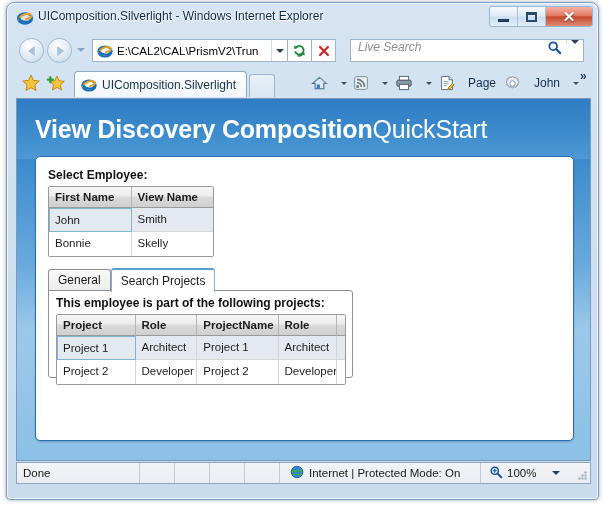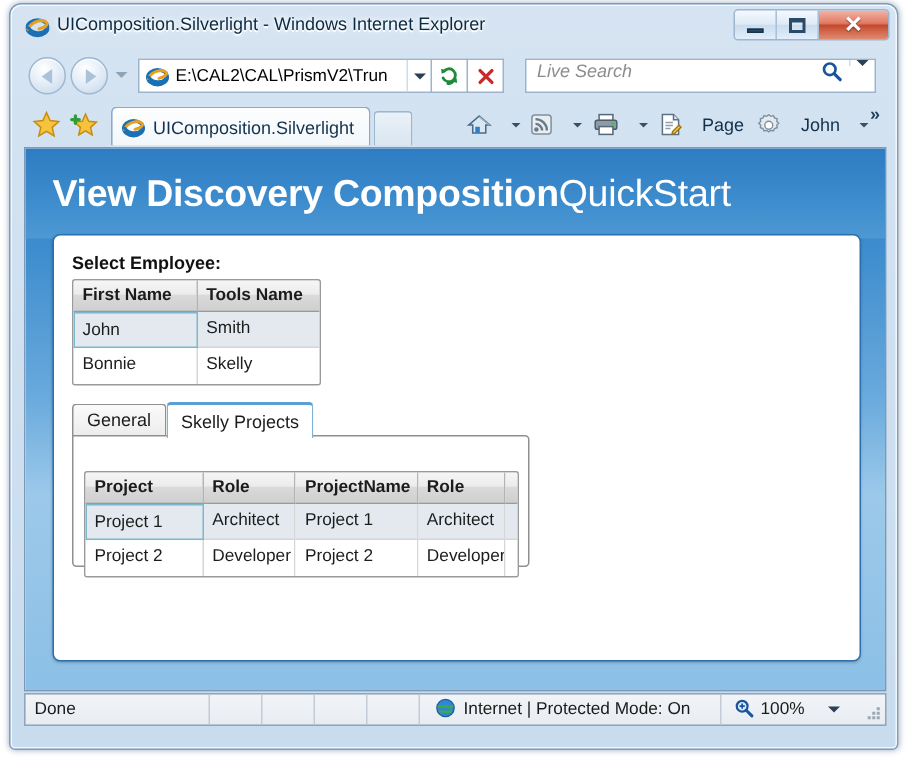--- a/index.html
+++ b/index.html
@@ -490,38 +490,39 @@
         <span id="sl-banner-light">QuickStart</span>
       </div>
 
       <div id="sl-panel">
 
         <span id="select-employee-label">Select Employee:</span>
 
         <div id="employee-grid">
           <div class="grid-row">
             <div class="grid-head-cell" id="emp-c1">First Name</div>
-            <div class="grid-head-cell" id="emp-c2">Tools Name</div>
+            <div class="grid-head-cell" id="emp-c2">View Name</div>
           </div>
           <div class="grid-row selected">
             <div class="grid-cell focused" id="emp-c1">John</div>
             <div class="grid-cell" id="emp-c2">Smith</div>
           </div>
           <div class="grid-row">
             <div class="grid-cell" id="emp-c1">Bonnie</div>
             <div class="grid-cell" id="emp-c2">Skelly</div>
           </div>
         </div>
 
         <div id="tab-strip">
           <div class="sl-tab">General</div>
-          <div class="sl-tab active">Skelly Projects</div>
+          <div class="sl-tab active">Search Projects</div>
         </div>
 
         <div id="tab-content">
+          <span id="projects-caption">This employee is part of the following projects:</span>
 
           <div id="projects-grid">
             <div class="grid-row">
               <div class="grid-head-cell" id="pr-c1">Project</div>
               <div class="grid-head-cell" id="pr-c2">Role</div>
               <div class="grid-head-cell" id="pr-c3">ProjectName</div>
               <div class="grid-head-cell" id="pr-c4">Role</div>
               <div class="grid-head-cell" id="pr-c5"></div>
             </div>
             <div class="grid-row selected">

